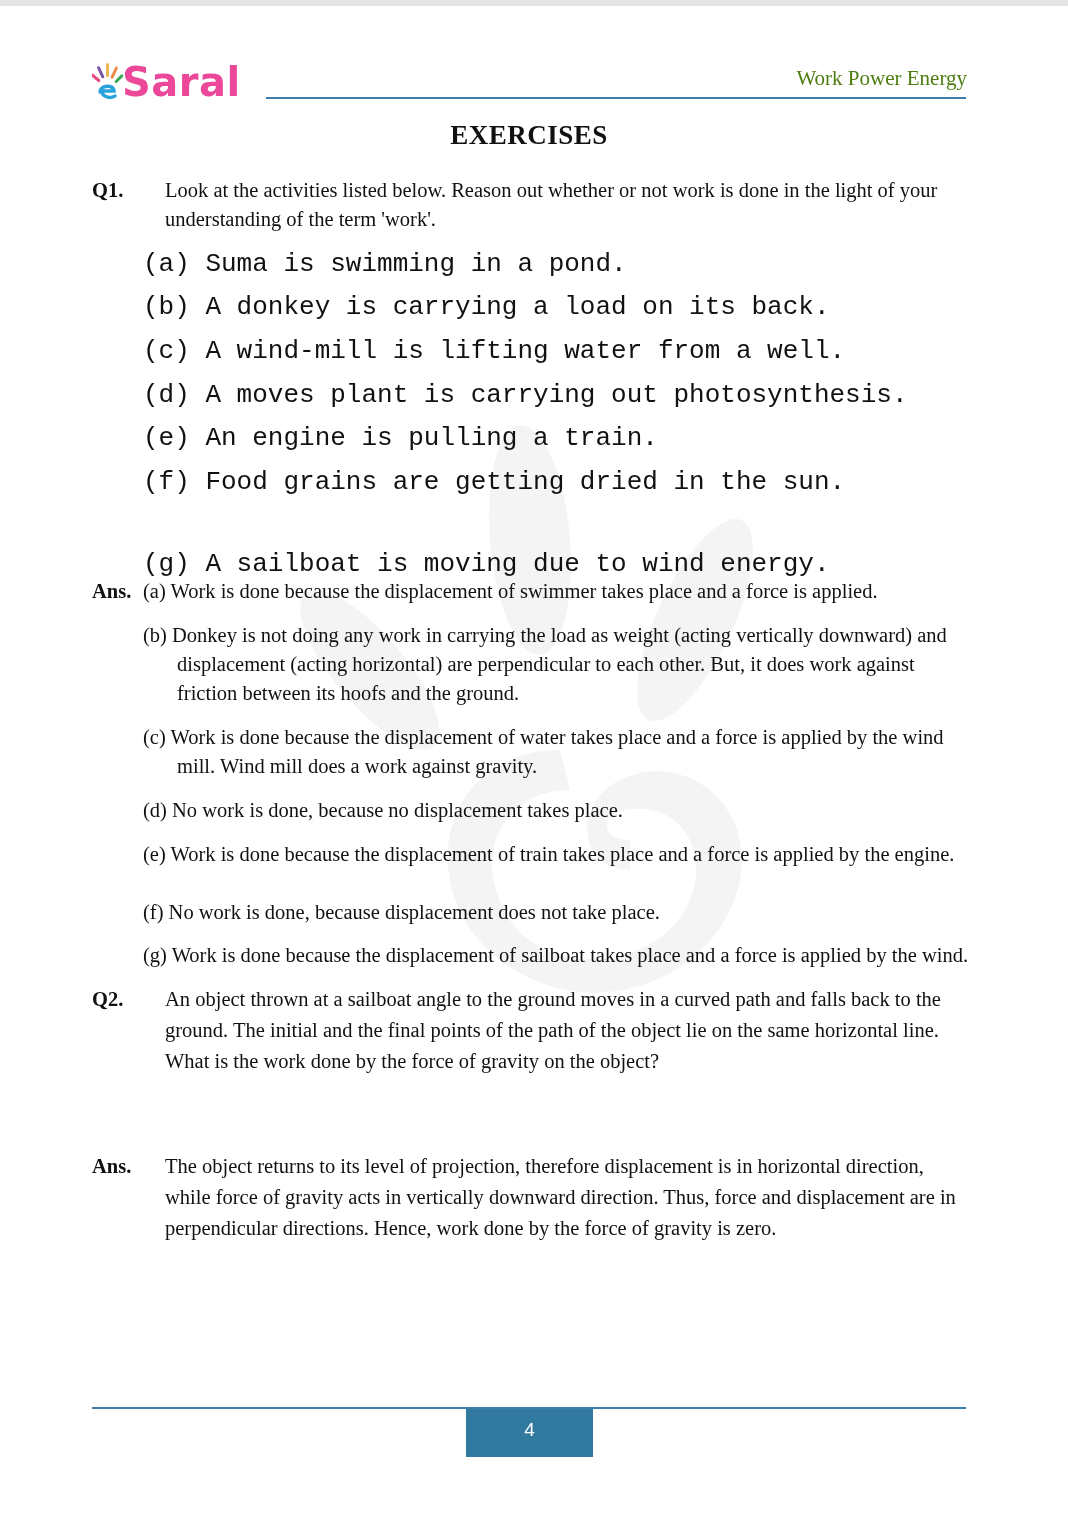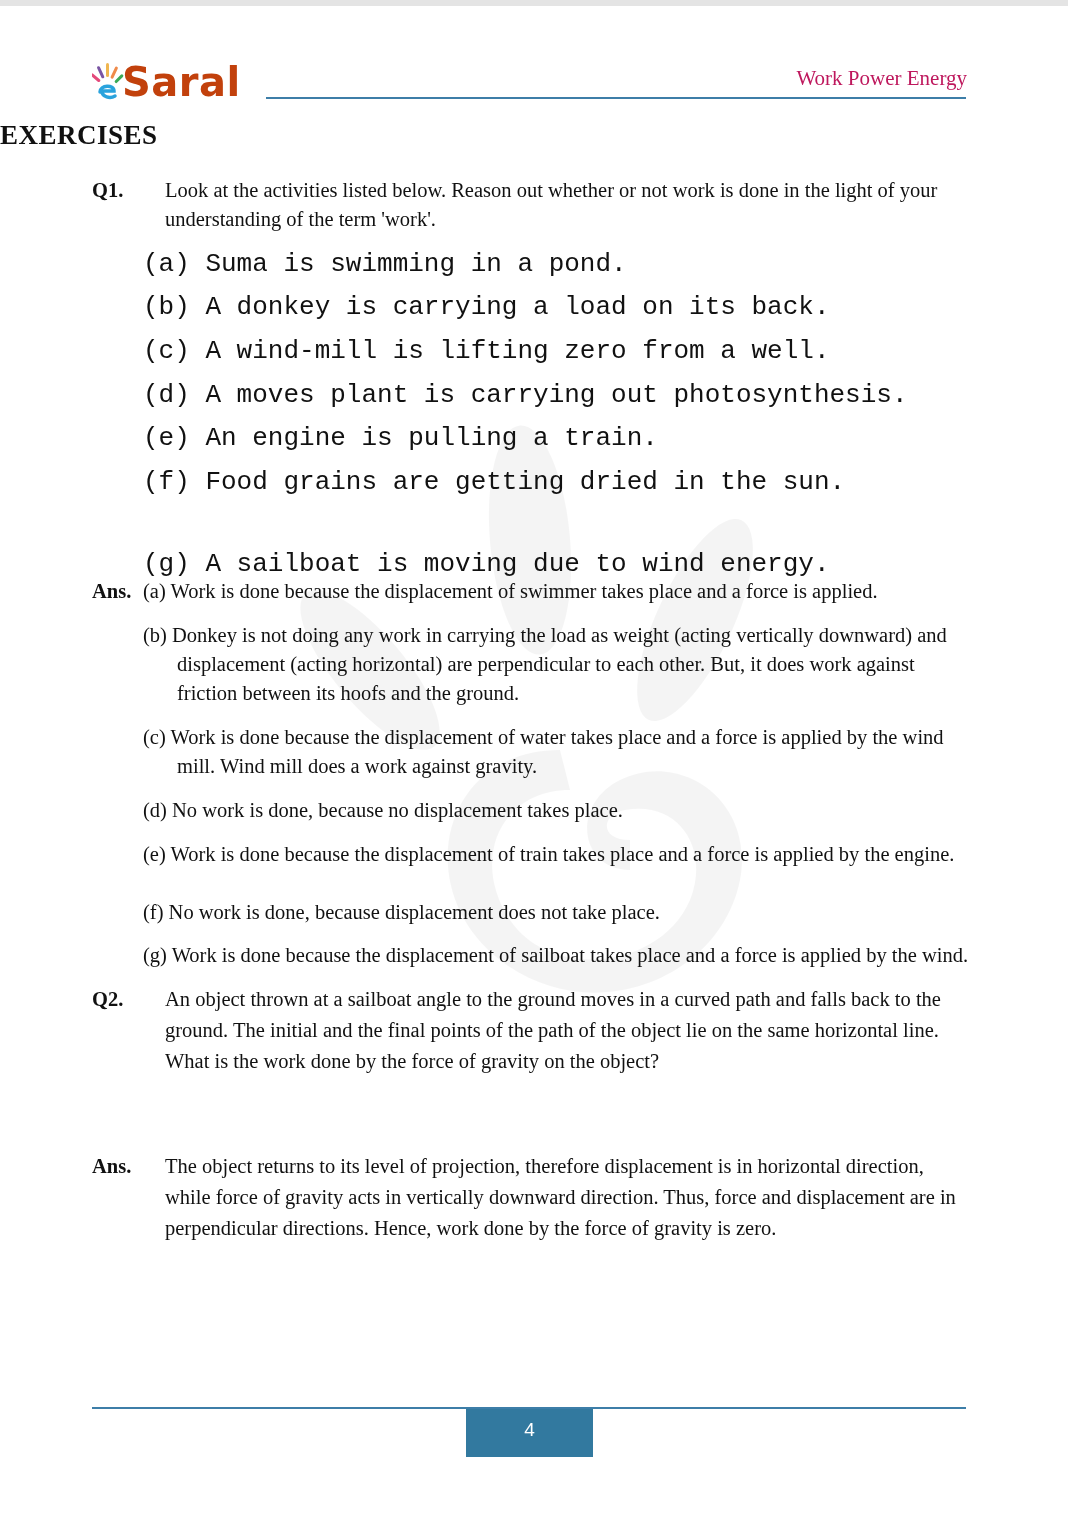--- a/index.html
+++ b/index.html
@@ -2,24 +2,24 @@
 <html><head>
 <meta charset="utf-8">
 <style>
   html, body { margin:0; padding:0; }
   body { width:1068px; height:1531px; background:#ffffff; position:relative; overflow:hidden;
          font-family:"Liberation Serif", serif; color:#111; }
   .topbar { position:absolute; left:0; top:0; width:1068px; height:6px; background:#e4e4e4; }
   .watermark { position:absolute; left:300px; top:420px; width:480px; height:620px; opacity:0.06; pointer-events:none; }
   .logo { position:absolute; left:92px; top:56px; height:46px; display:flex; align-items:flex-end; }
   .logo .mark { width:34px; height:40px; position:relative; }
-  .logo .word { font-family:"DejaVu Sans", sans-serif; font-weight:bold; font-size:40px; color:#c2410c; line-height:40px; letter-spacing:0.5px; position:relative; margin-left:-4px; }
-  .header-title { position:absolute; right:101px; top:66px; font-size:21px; color:#be185d; }
+  .logo .word { font-family:"DejaVu Sans", sans-serif; font-weight:bold; font-size:40px; color:#ec4899; line-height:40px; letter-spacing:0.5px; position:relative; margin-left:-4px; }
+  .header-title { position:absolute; right:101px; top:66px; font-size:21px; color:#4d7c0f; }
   .header-rule { position:absolute; left:266px; top:97px; width:700px; height:2px; background:#3d7ea8; }
-  .page-heading { position:absolute; left:0; width:1058px; top:120px; font-weight:bold; font-size:27px; letter-spacing:0.5px; }
+  .page-heading { position:absolute; left:0; width:1058px; top:120px; text-align:center; font-weight:bold; font-size:27px; letter-spacing:0.5px; }
   .block { position:absolute; left:92px; width:876px; font-size:20.5px; line-height:29px; }
   .lbl { position:absolute; left:0; font-weight:bold; }
   .txt { margin-left:73px; }
   .item { position:absolute; left:143px; width:826px; font-size:26px; line-height:29px;font-family:Liberation Mono, monospace; }
   .ans-item { position:absolute; left:143px; width:826px; font-size:20.5px; line-height:29px; padding-left:34px; text-indent:-34px; box-sizing:border-box; }
   .q2 { line-height:31px; }
   .footer-rule { position:absolute; left:92px; top:1407px; width:874px; height:2px; background:#3d7ea8; }
   .page-num { position:absolute; left:466px; top:1409px; width:127px; height:48px; background:#32799f; color:#fff;
               font-family:"Liberation Sans", sans-serif; font-size:19px; text-align:center; line-height:42px; }
 </style>
@@ -54,21 +54,21 @@
 <div class="header-rule"></div>
 
 <div class="page-heading">EXERCISES</div>
 
 <div class="block" style="top:176px;">
   <span class="lbl">Q1.</span>
   <div class="txt">Look at the activities listed below. Reason out whether or not work is done in the light of your understanding of the term 'work'.</div>
 </div>
 <div class="item" style="top:250px;">(a) Suma is swimming in a pond.</div>
 <div class="item" style="top:293px;">(b) A donkey is carrying a load on its back.</div>
-<div class="item" style="top:337px;">(c) A wind-mill is lifting zero from a well.</div>
+<div class="item" style="top:337px;">(c) A wind-mill is lifting water from a well.</div>
 <div class="item" style="top:381px;">(d) A moves plant is carrying out photosynthesis.</div>
 <div class="item" style="top:424px;">(e) An engine is pulling a train.</div>
 <div class="item" style="top:468px;">(f) Food grains are getting dried in the sun.</div>
 <div class="item" style="top:512px;margin-top:38px;">(g) A sailboat is moving due to wind energy.</div>
 
 <div class="block" style="top:577px;">
   <span class="lbl">Ans.</span>
 </div>
 <div class="ans-item" style="top:577px;">(a) Work is done because the displacement of swimmer takes place and a force is applied.</div>
 <div class="ans-item" style="top:621px;">(b) Donkey is not doing any work in carrying the load as weight (acting vertically downward) and displacement (acting horizontal) are perpendicular to each other. But, it does work against friction between its hoofs and the ground.</div>

